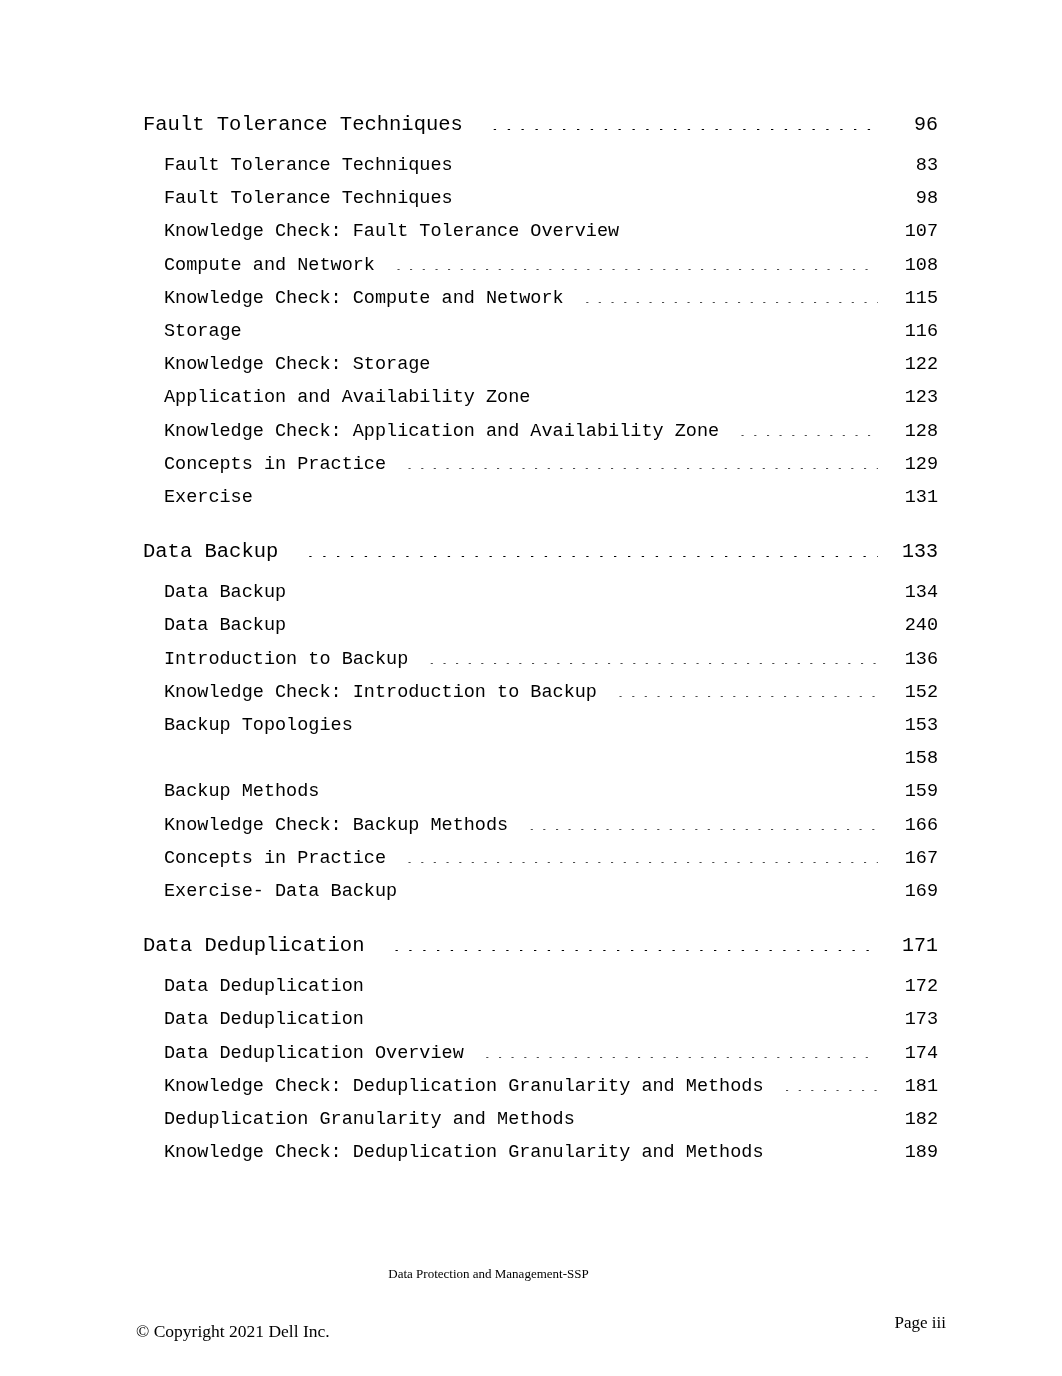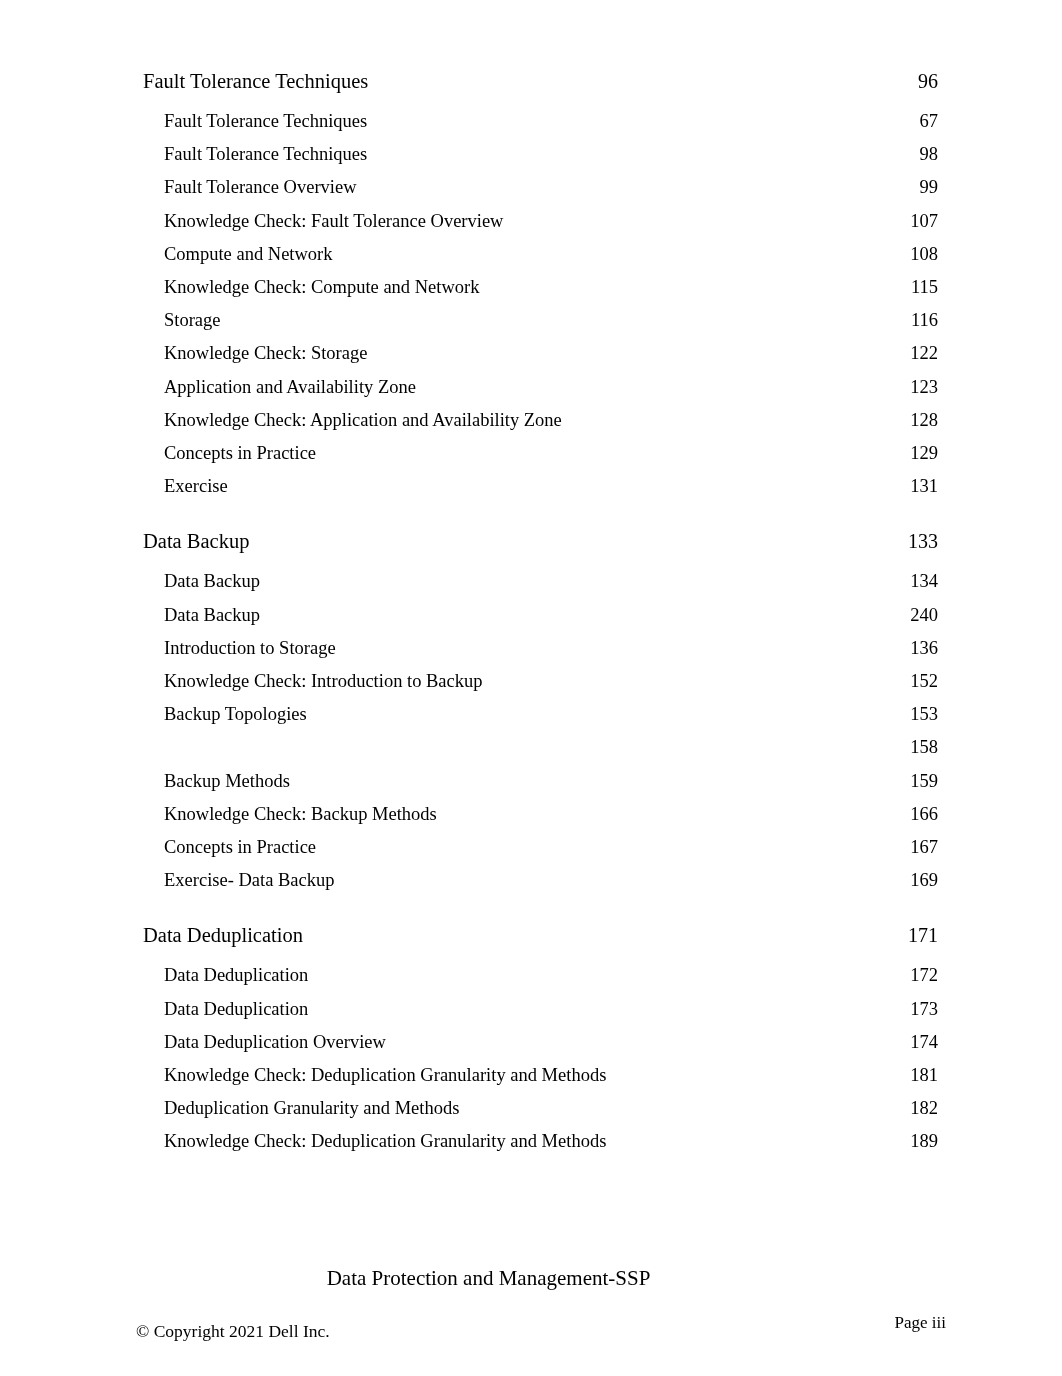--- a/index.html
+++ b/index.html
@@ -96,59 +96,54 @@
     right: 0;
     bottom: 0;
     height: 120px;
   }
   #doc-subject {
     position: absolute;
     top: 10px;
     left: 0;
     width: 977px;
     text-align: center;
-    font-size: 21px;
+    font-size: 13px;
   }
   #copyright {
     position: absolute;
     left: 136px;
     top: 65px;
     font-size: 17.5px;
   }
   #page-label {
     position: absolute;
     right: 116px;
     top: 57px;
     font-size: 17px;
   }
 </style>
 </head>
 <body>
 
-<div id="toc" style="padding-top: 64px;">
+<div id="toc" style="padding-top: 108px; font-family: Liberation Mono, monospace;">
     <div class="toc-entry lvl1">
       <span class="entry-title">Fault Tolerance Techniques</span>
       <span class="entry-leader"></span>
       <span class="entry-page">96</span>
     </div>
     <div style="height: 7px;"></div>
     <div class="toc-entry lvl2">
       <span class="entry-title">Fault Tolerance Techniques</span>
       <span class="entry-leader"></span>
-      <span class="entry-page">67</span>
+      <span class="entry-page">83</span>
     </div>
     <div class="toc-entry lvl2">
       <span class="entry-title">Fault Tolerance Techniques</span>
       <span class="entry-leader"></span>
       <span class="entry-page">98</span>
-    </div>
-    <div class="toc-entry lvl2">
-      <span class="entry-title">Fault Tolerance Overview</span>
-      <span class="entry-leader"></span>
-      <span class="entry-page">99</span>
     </div>
     <div class="toc-entry lvl2">
       <span class="entry-title">Knowledge Check: Fault Tolerance Overview</span>
       <span class="entry-leader"></span>
       <span class="entry-page">107</span>
     </div>
     <div class="toc-entry lvl2">
       <span class="entry-title">Compute and Network</span>
       <span class="entry-leader"></span>
       <span class="entry-page">108</span>
@@ -199,21 +194,21 @@
       <span class="entry-title">Data Backup</span>
       <span class="entry-leader"></span>
       <span class="entry-page">134</span>
     </div>
     <div class="toc-entry lvl2">
       <span class="entry-title">Data Backup</span>
       <span class="entry-leader"></span>
       <span class="entry-page">240</span>
     </div>
     <div class="toc-entry lvl2">
-      <span class="entry-title">Introduction to Storage</span>
+      <span class="entry-title">Introduction to Backup</span>
       <span class="entry-leader"></span>
       <span class="entry-page">136</span>
     </div>
     <div class="toc-entry lvl2">
       <span class="entry-title">Knowledge Check: Introduction to Backup</span>
       <span class="entry-leader"></span>
       <span class="entry-page">152</span>
     </div>
     <div class="toc-entry lvl2">
       <span class="entry-title">Backup Topologies</span>

